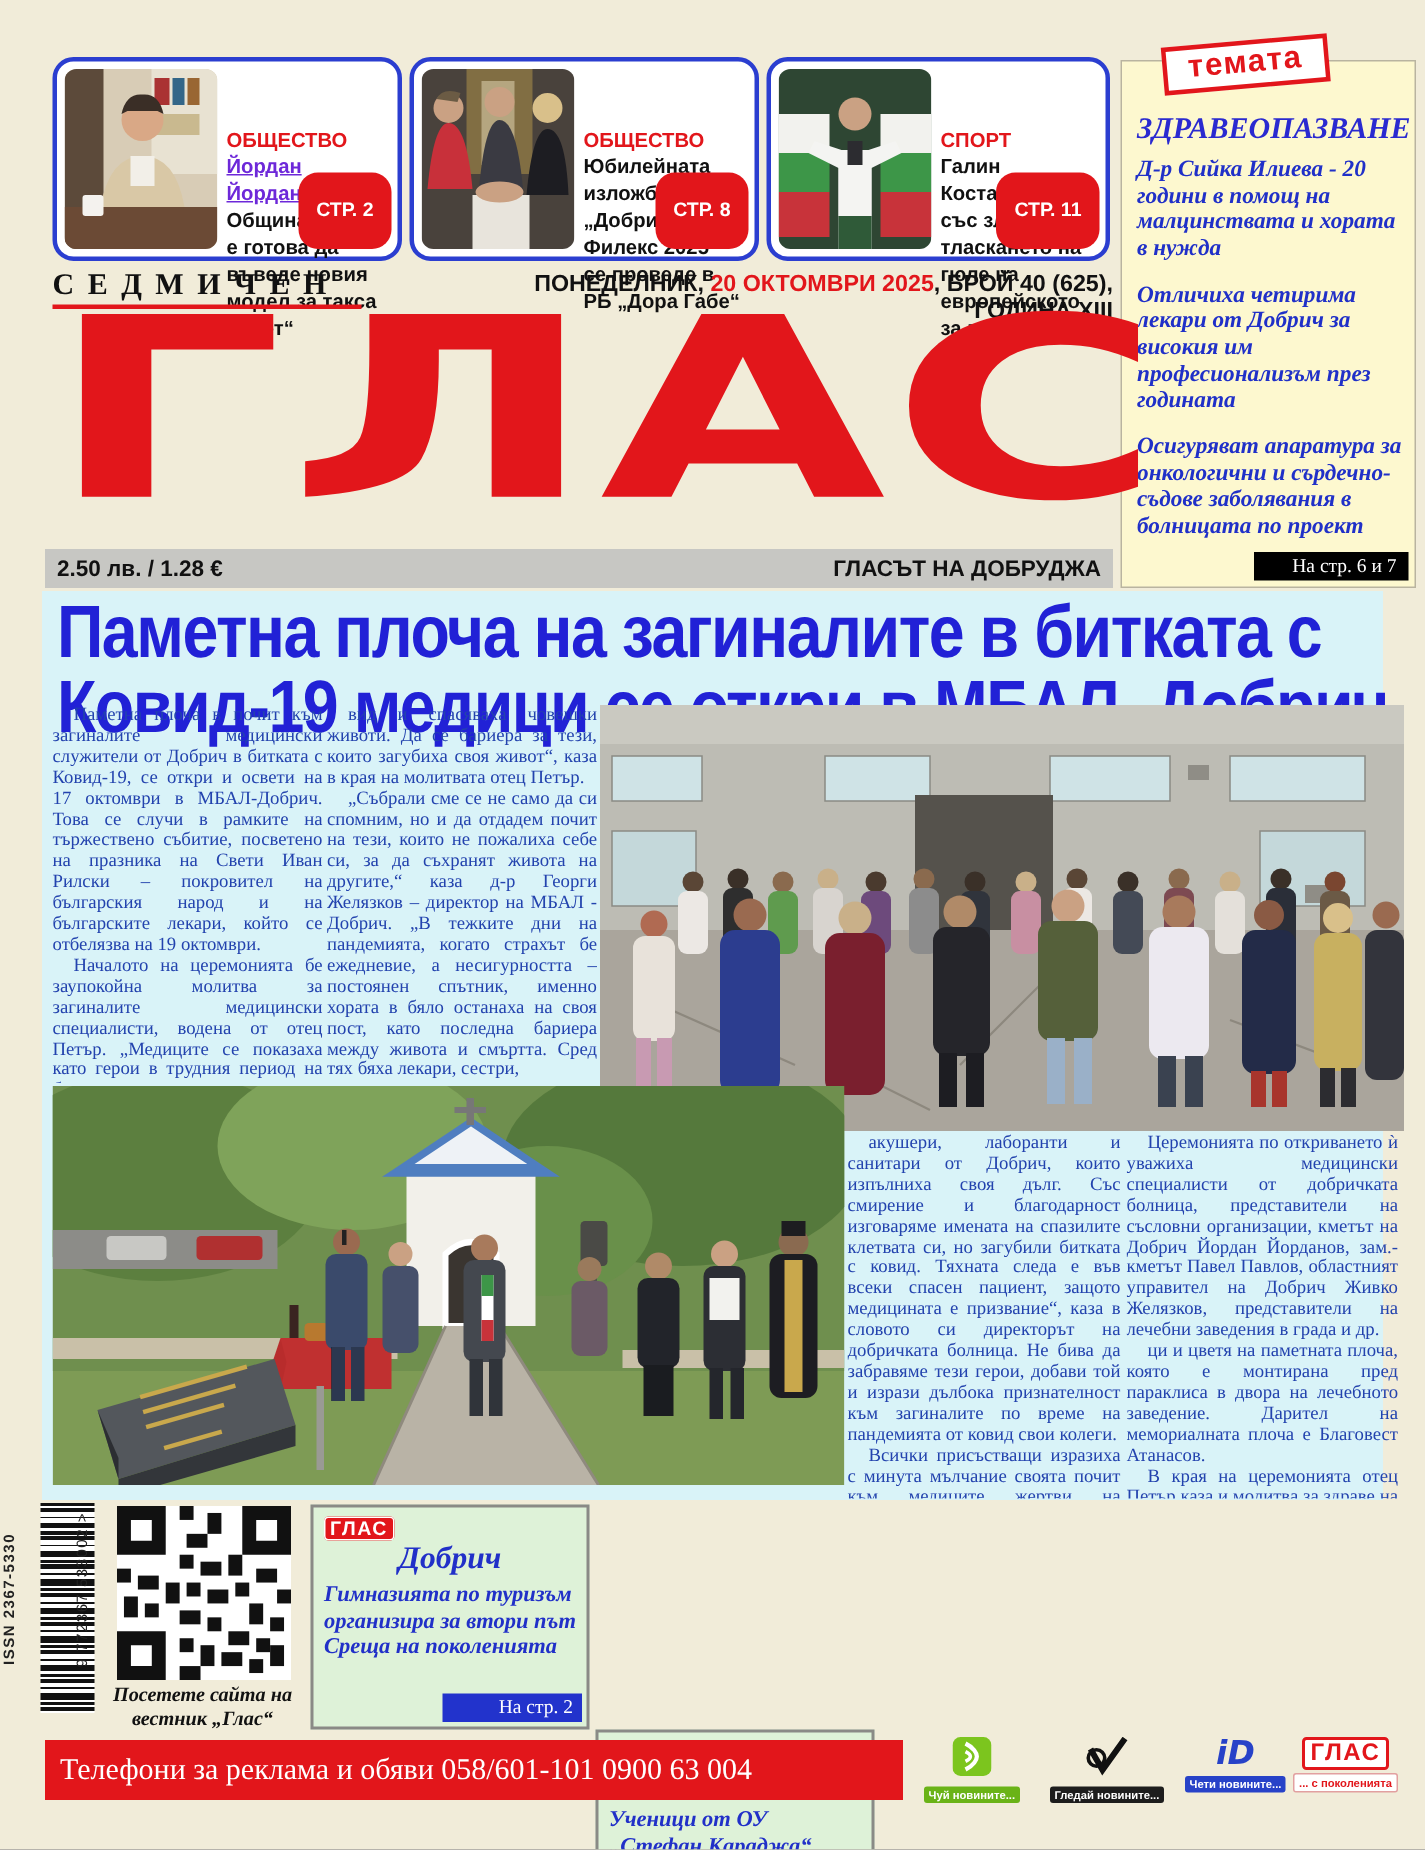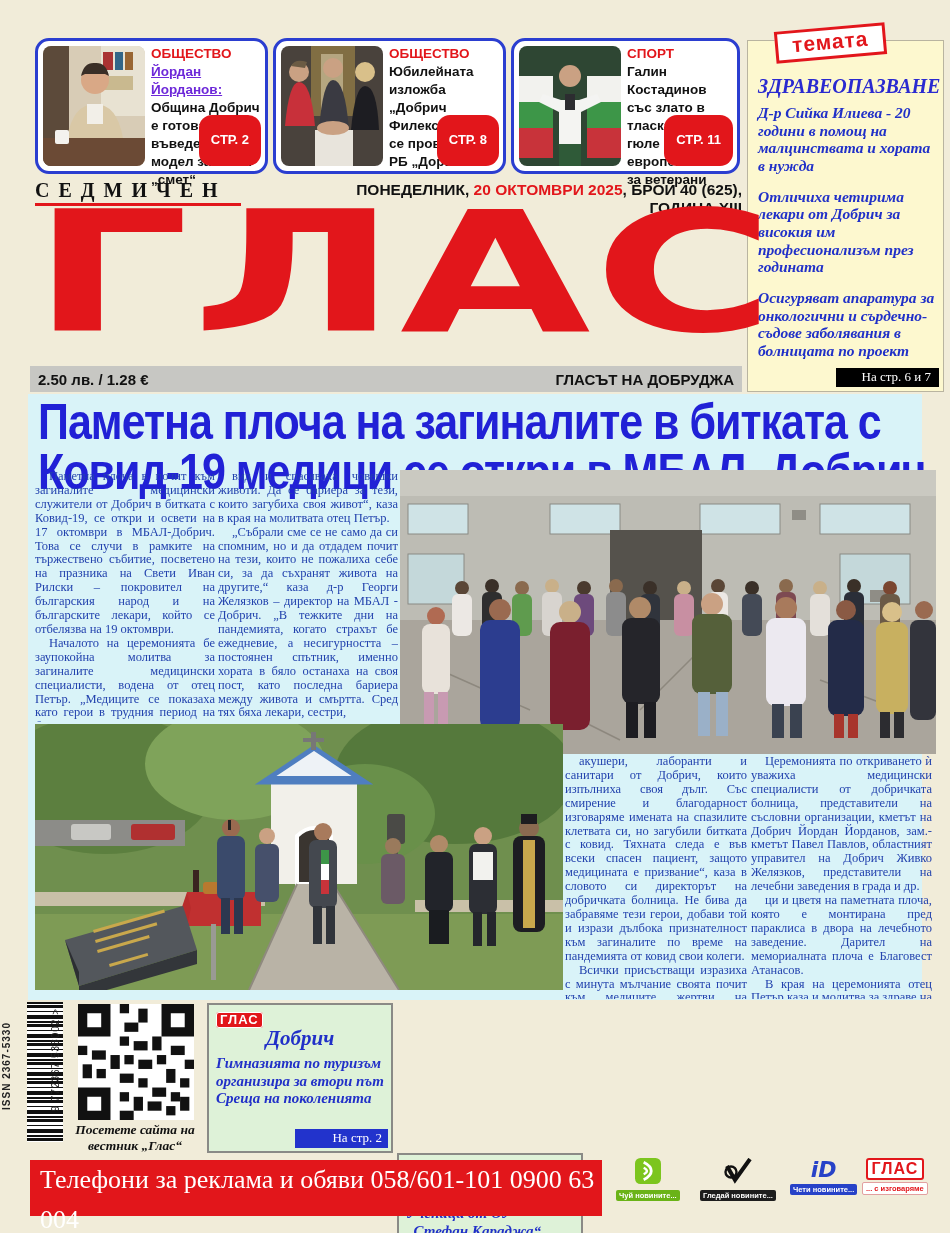--- a/index.html
+++ b/index.html
@@ -5,21 +5,21 @@
   html,body{margin:0;padding:0;background:#888;}
   #page{position:relative;width:950px;height:1233px;background:#f1ecd9;overflow:hidden;
         font-family:"Liberation Sans",sans-serif;}
   .abs{position:absolute;}
 
   
   .tbox{background:#fff;border:3px solid #2b3ed0;border-radius:14px;box-sizing:border-box;
         padding:5px;display:flex;gap:6px;}
   .tbox .photo{width:102px;height:120px;border-radius:8px;overflow:hidden;flex:0 0 auto;}
   .tbox .photo svg{display:block;}
-  .tbox .txt{position:relative;flex:1;line-height:1.12;}
+  .tbox .txt{position:relative;flex:1;line-height:1.12;margin-top:40px;}
   .tcat{color:#e2161b;font-weight:bold;font-size:13.5px;margin-bottom:1px;}
   .tlead{font-weight:bold;font-size:13.5px;text-decoration:underline;color:#6d28d9;}
   .ttitle{font-weight:bold;font-size:13.5px;color:#111;}
   .tpage{position:absolute;right:-1px;bottom:0;background:#e2161b;color:#fff;font-weight:bold;
          font-size:13px;padding:18px 12px;border-radius:13px;}
 
   
   #sidebar{left:747px;top:40px;width:197px;height:352px;background:#fdf8cf;border:1px solid #b9b4a0;
            box-sizing:border-box;padding:34px 8px 6px 10px;}
   #stamp{left:775px;top:27px;background:#fff;border:3px solid #e2161b;color:#e2161b;font-weight:bold;
@@ -71,22 +71,22 @@
              font-size:10px;font-weight:bold;color:#222;letter-spacing:1px;}
   #barcode{left:27px;top:1002px;width:36px;height:140px;
            background:repeating-linear-gradient(to bottom,#111 0 2px,#fff 2px 3px,#111 3px 6px,
            #fff 6px 9px,#111 9px 10px,#fff 10px 13px,#111 13px 17px,#fff 17px 19px);}
   #barcode-num{left:50px;top:1008px;writing-mode:vertical-rl;transform:rotate(180deg);
                font-size:10px;color:#222;letter-spacing:1px;}
   #qr-caption{left:60px;top:1122px;width:150px;text-align:center;color:#111;
               font-family:"Liberation Serif",serif;font-weight:bold;font-style:italic;font-size:13.5px;line-height:1.15;}
 
   
-  #adbar{left:30px;top:1160px;width:572px;height:56px;background:#e2161b;color:#fff;
-         font-family:"Liberation Serif",serif;font-size:26px;line-height:40px;padding-left:10px;
+  #adbar{left:30px;top:1160px;width:572px;height:40px;background:#e2161b;color:#fff;
+         font-family:"Liberation Serif",serif;font-size:20px;line-height:40px;padding-left:10px;
          box-sizing:border-box;}
   .flogo{display:flex;flex-direction:column;align-items:center;gap:2px;}
   .fbadge{font-size:7.5px;font-weight:bold;color:#fff;padding:1px 3px;border-radius:2px;white-space:nowrap;}
 </style>
 </head>
 <body>
 
 <div id="page">
 
   <div class="abs tbox" style="left:35px;top:38px;width:233px;height:136px;">
@@ -454,16 +454,16 @@
         </svg>
     </span>
     <span class="fbadge" style="background:#1d1d1d;">Гледай новините...</span>
   </div>
   <div class="abs flogo" style="left:790px;top:1158px;">
     <span style="color:#2742c8;font-weight:bold;font-style:italic;font-size:22px;line-height:24px;font-family:'DejaVu Sans',sans-serif;">iD</span>
     <span class="fbadge" style="background:#2742c8;">Чети новините...</span>
   </div>
   <div class="abs flogo" style="left:862px;top:1158px;">
     <span style="background:#fff;color:#e2161b;border:2px solid #e2161b;border-radius:3px;font-weight:bold;font-size:16px;padding:0 4px;letter-spacing:1px;">ГЛАС</span>
-    <span class="fbadge" style="background:#fff;color:#e2161b;border:1px solid #e2a0a0;">... с изговаряме</span>
+    <span class="fbadge" style="background:#fff;color:#e2161b;border:1px solid #e2a0a0;">... с поколенията</span>
   </div>
 
 </div>
 
 </body></html>

